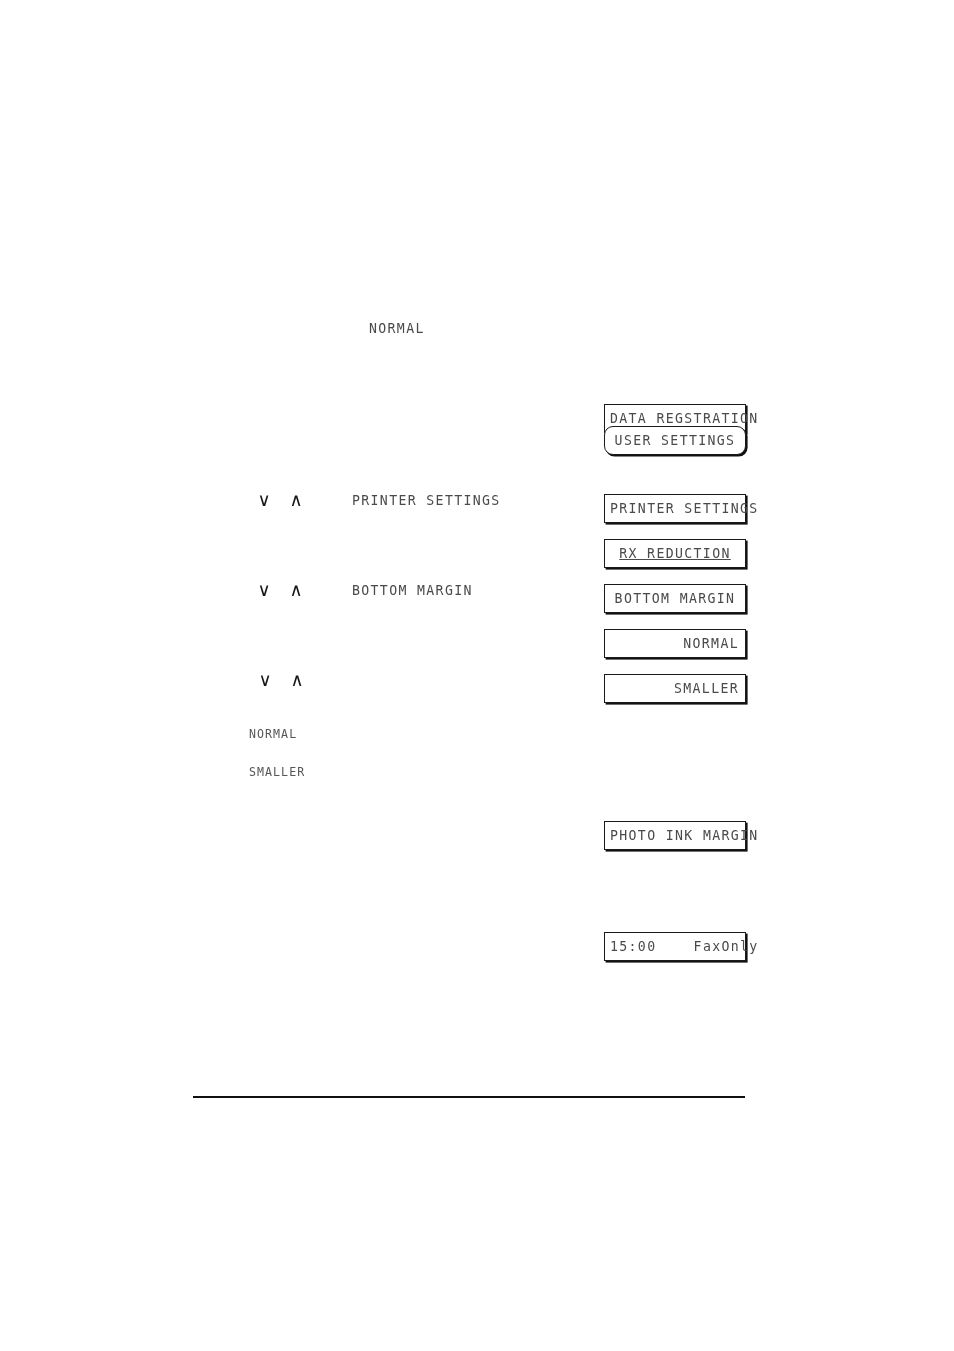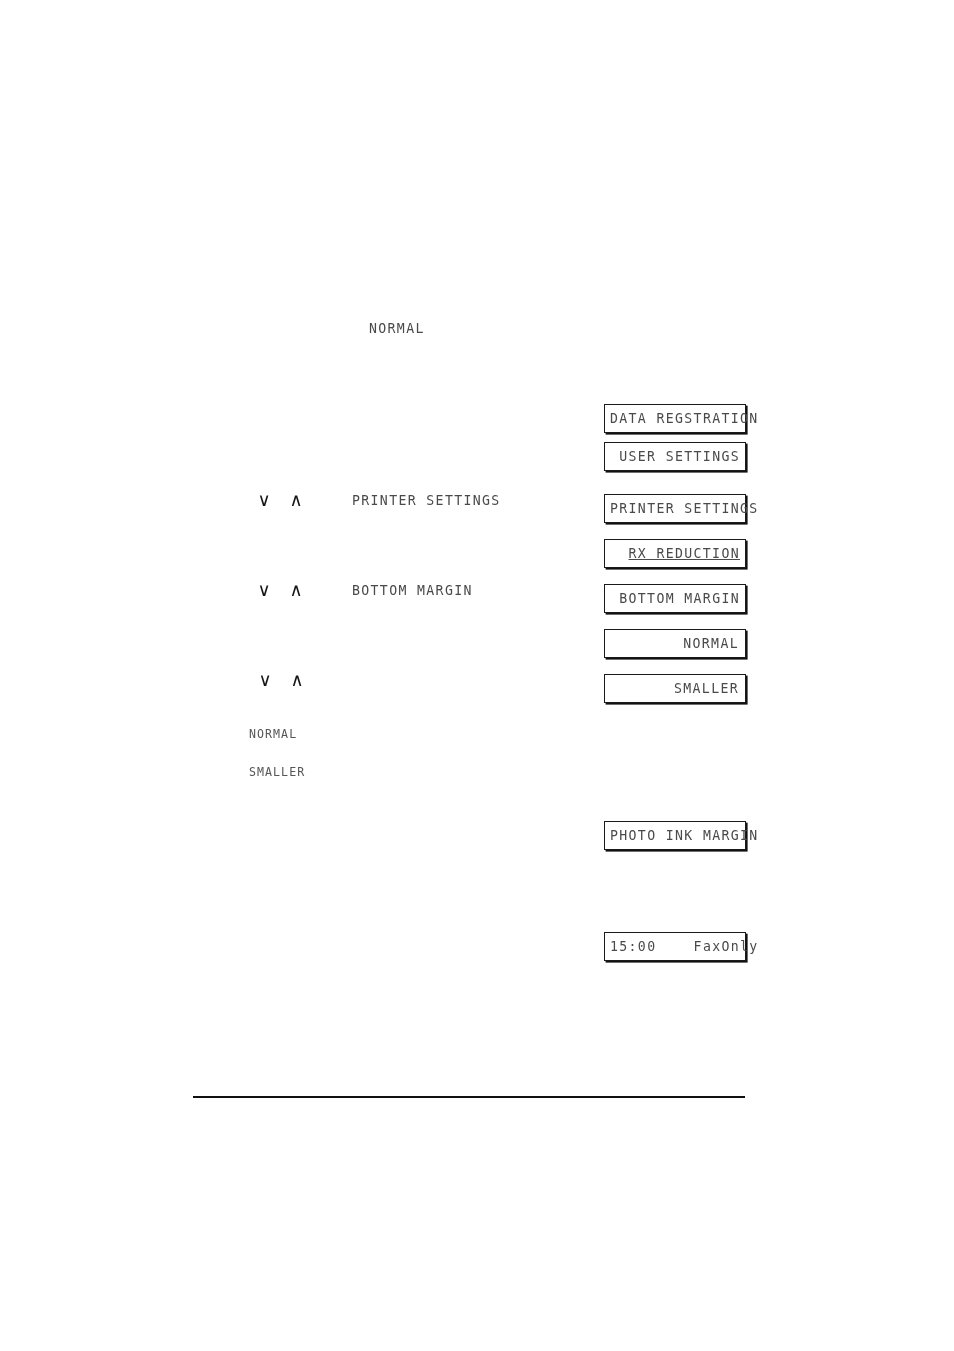--- a/index.html
+++ b/index.html
@@ -39,21 +39,21 @@
     letter-spacing: 1.35px;
     color: #4a4a4a;
   }
   .lcd .lcd-text {
     display: block;
     width: 100%;
     padding: 0 5px;
     white-space: pre;
     line-height: 1;
   }
-  .lcd.align-left  .lcd-text { text-align: right; }
+  .lcd.align-left  .lcd-text { text-align: center; }
   .lcd.align-right .lcd-text { text-align: right; padding-right: 6px; }
 
   
   .step-row {
     position: absolute;
     display: flex;
     align-items: center;
     white-space: nowrap;
   }
   .arrows {
@@ -135,21 +135,21 @@
   </div>
 
   <div class="plain-text" style="left:249px; top:729px;">NORMAL</div>
 
   <div class="plain-text" style="left:249px; top:767px;">SMALLER</div>
 
   <div class="lcd align-left" style="top:404px;">
     <span class="lcd-text">DATA REGSTRATION</span>
   </div>
 
-  <div class="lcd align-left" style="top:442px;">
+  <div class="lcd align-left" style="top:426px;border-radius:9px;">
     <span class="lcd-text">USER SETTINGS</span>
   </div>
 
   <div class="lcd align-left" style="top:494px;">
     <span class="lcd-text">PRINTER SETTINGS</span>
   </div>
 
   <div class="lcd align-left" style="top:539px;text-decoration:underline;">
     <span class="lcd-text">RX REDUCTION</span>
   </div>

